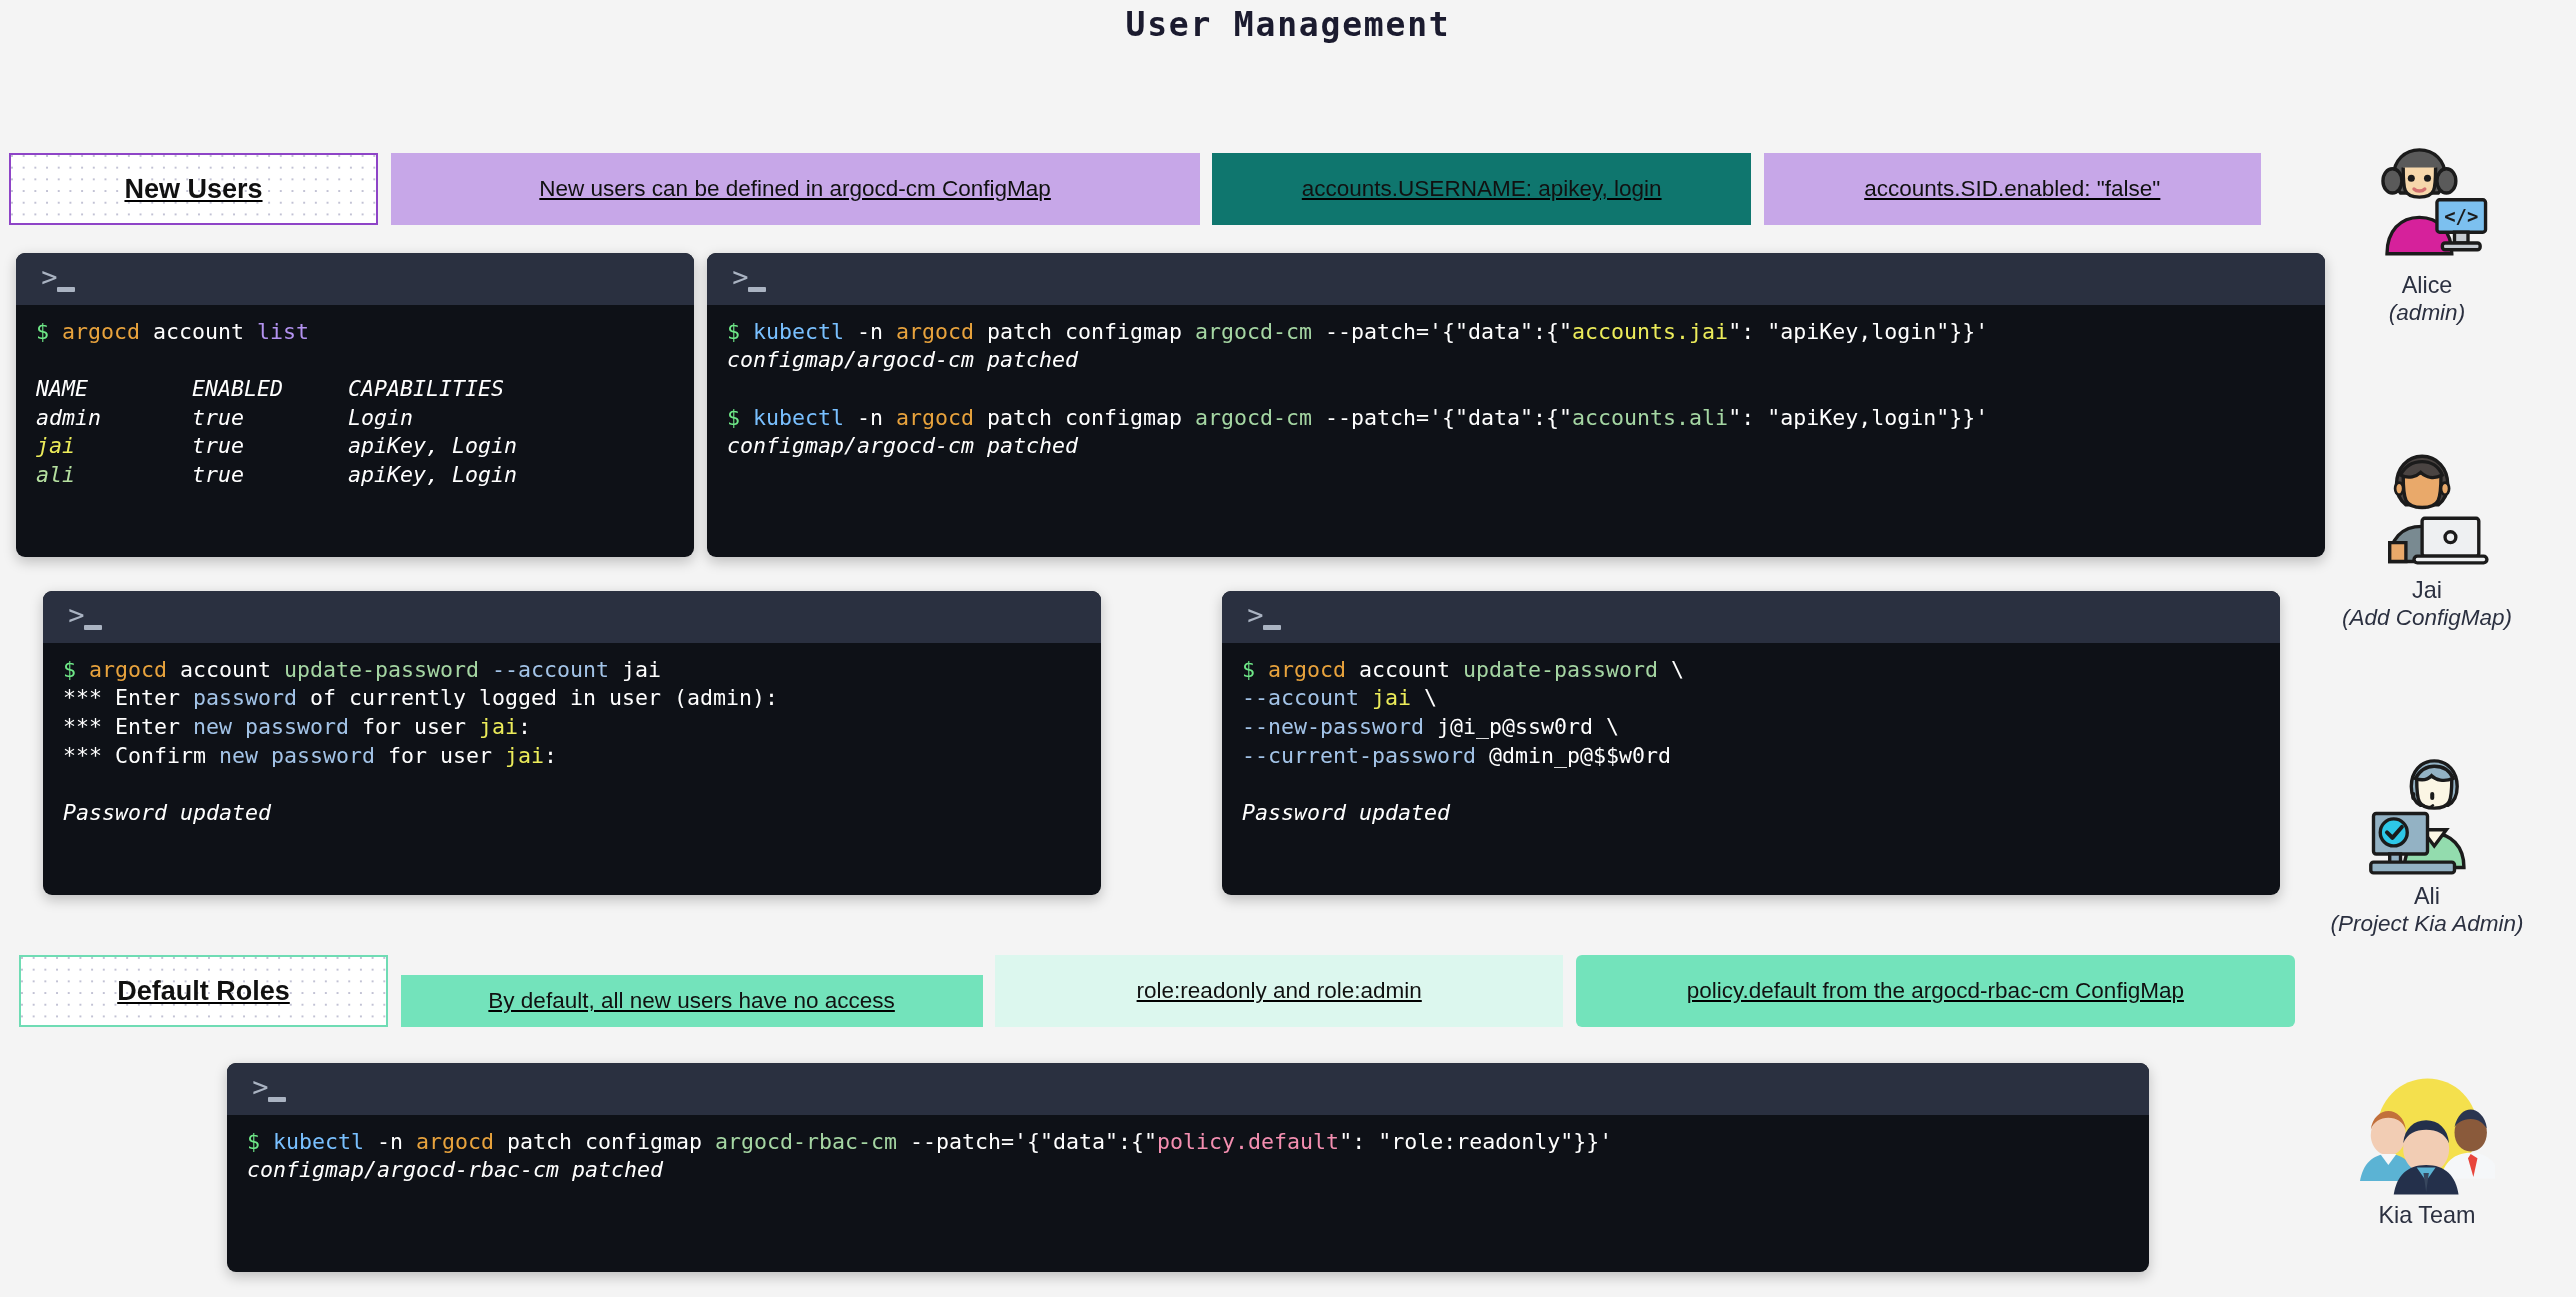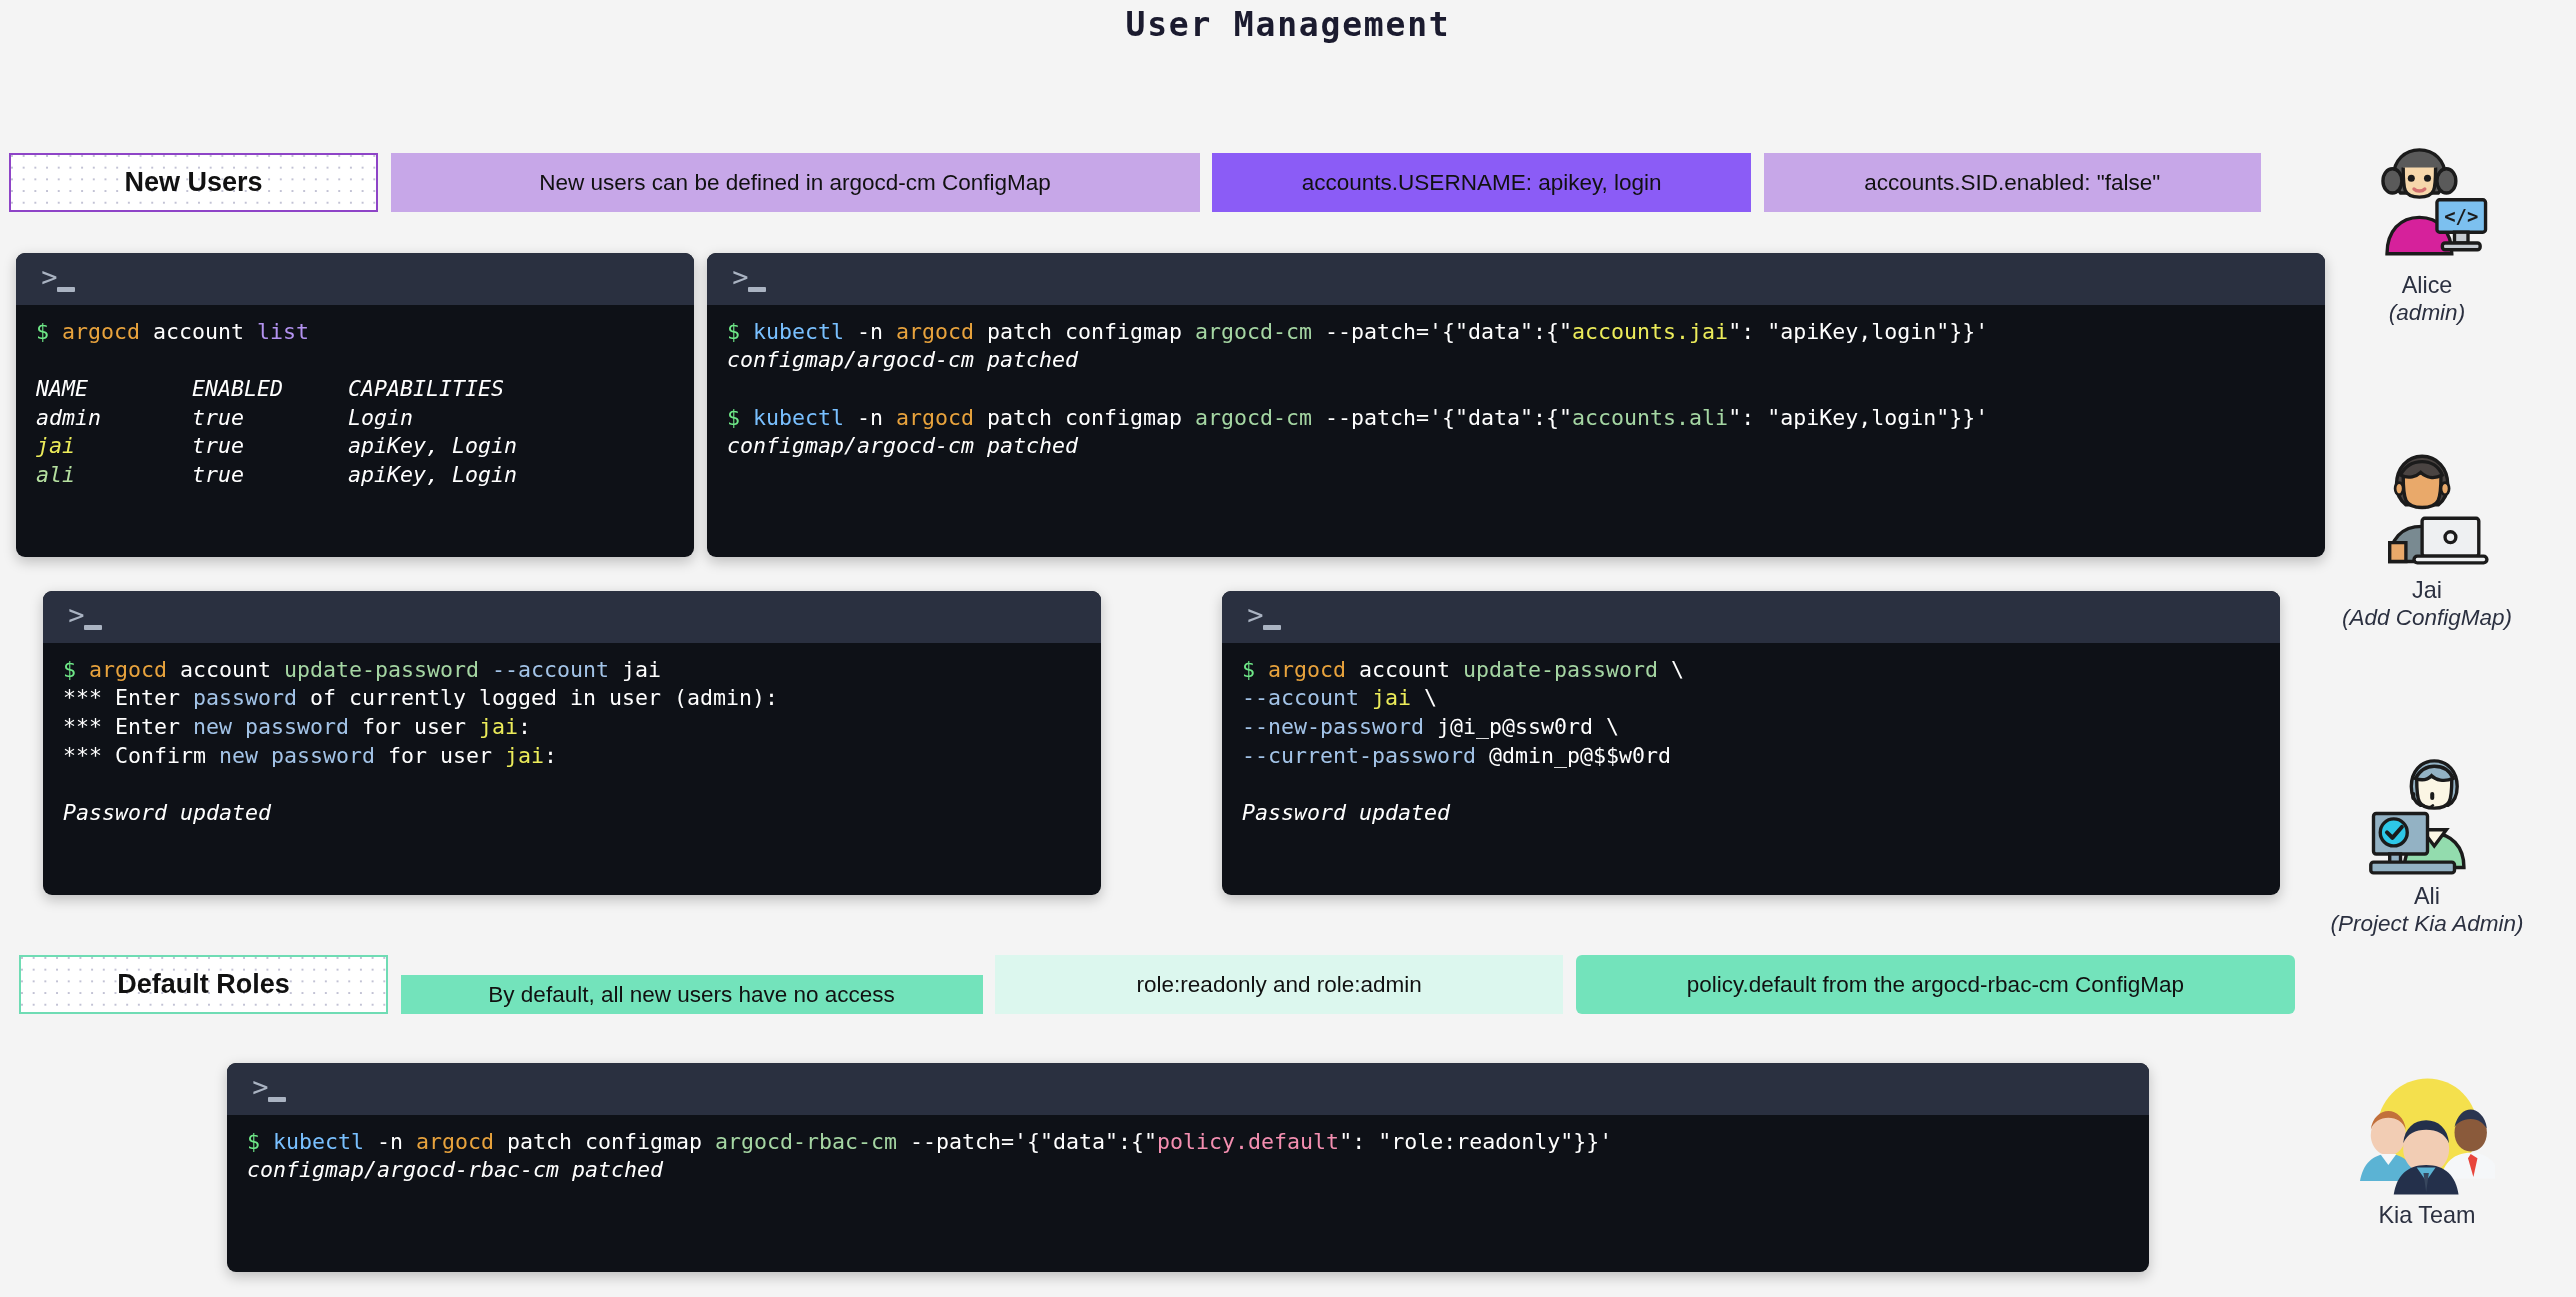--- a/index.html
+++ b/index.html
@@ -17,38 +17,38 @@
     top: 5.4px; left: 0; width: 2576px;
     text-align: center;
     font-family: "DejaVu Sans Mono", "Liberation Mono", monospace;
     font-size: 33px;
     font-weight: 700;
     letter-spacing: 1.8px;
     color: #1b1b2f;
   }
 
   
-  .banner-row { position: absolute; display: flex; align-items: stretch; gap: 12.6px; height: 59px; }
+  .banner-row { position: absolute; display: flex; align-items: stretch; gap: 12.6px; height: 72px; text-decoration: underline; }
   .label-chip {
     display: flex; align-items: center; justify-content: center;
     font-size: 27px; font-weight: 700; color: #111;
     background-color: #ffffff;
     background-image: radial-gradient(circle at 0.9px 0.9px, rgba(120,120,160,.45) 1.1px, transparent 1.3px);
     background-size: 11.7px 11.7px;
     border: 2.7px solid #8e44c7;
     box-sizing: border-box;
   }
   .label-chip.green { border-color: #6fdcb4; }
   .chip {
     display: flex; align-items: center; justify-content: center;
     font-size: 22.5px; color: #111; box-sizing: border-box;
     padding: 0 4px; white-space: nowrap;
   }
   .chip.purple-strong { background: #c7a7e8; }
-  .chip.purple-light  { background: #8b5cf6; }
+  .chip.purple-light  { background: #0f766e; }
   .chip.green-strong  { background: #73e3bb; }
   .chip.green-light   { background: #dcf7ee; }
 
   
   .term {
     position: absolute;
     border-radius: 9px;
     overflow: hidden;
     box-shadow: 0 4.5px 12.6px rgba(0,0,0,.22);
     background: #0e1117;

